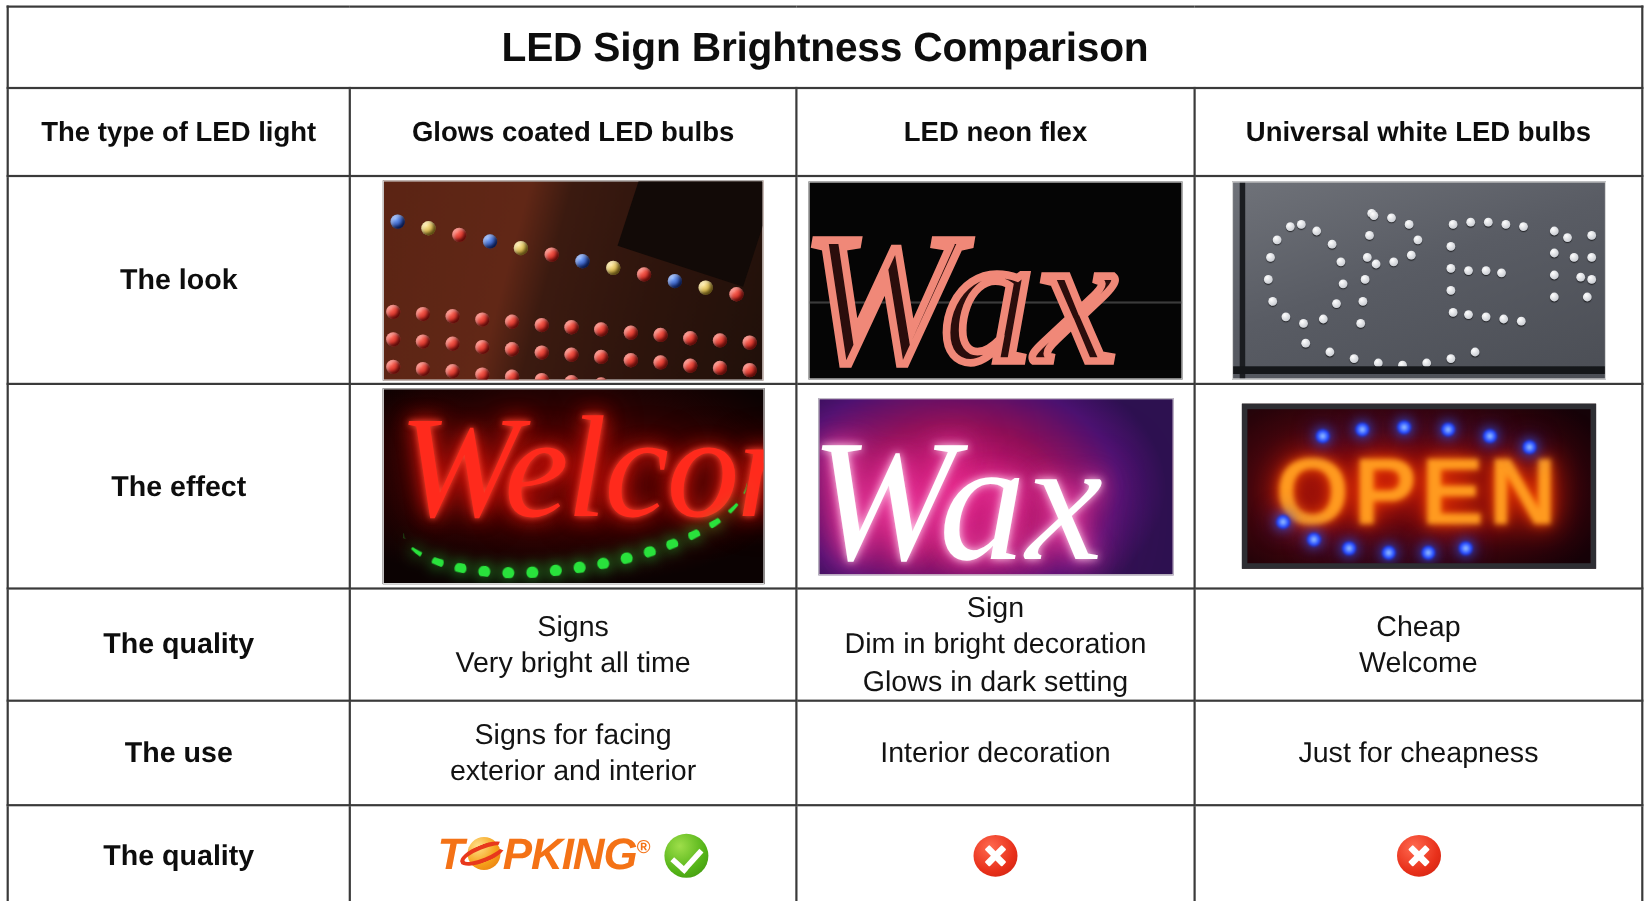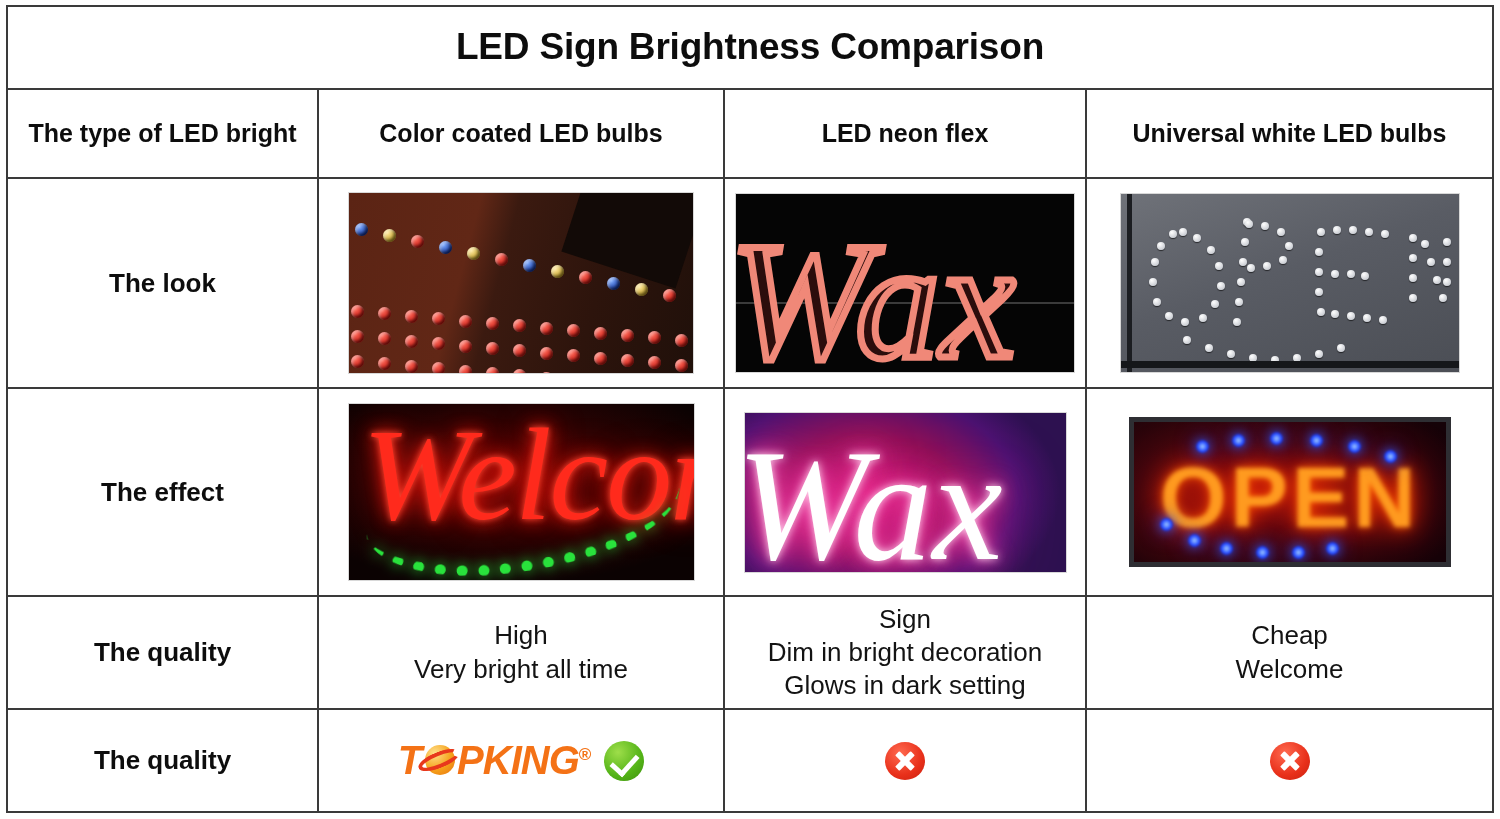--- a/index.html
+++ b/index.html
@@ -300,24 +300,24 @@
     <tbody>
 
       <tr>
         <td class="title-cell" colspan="4">
           <div class="title-text">LED Sign Brightness Comparison</div>
         </td>
       </tr>
 
       <tr>
         <td class="head-cell">
-          <div class="head-text">The type of LED bright</div>
+          <div class="head-text">The type of LED light</div>
         </td>
         <td class="head-cell">
-          <div class="head-text">Color coated LED bulbs</div>
+          <div class="head-text">Glows coated LED bulbs</div>
         </td>
         <td class="head-cell">
           <div class="head-text">LED neon flex</div>
         </td>
         <td class="head-cell">
           <div class="head-text">Universal white LED bulbs</div>
         </td>
       </tr>
 
       <tr class="r-look">
@@ -493,39 +493,60 @@
           </div>
         </td>
       </tr>
 
       <tr class="r-qual">
         <td>
           <div class="rowlabel">The quality</div>
         </td>
         <td>
           <div class="body-text">
-              <div>High</div>
+              <div>Signs</div>
               <div>Very bright all time</div>
             </div>
         </td>
         <td>
           <div class="body-text">
               <div>Sign</div>
               <div>Dim in bright decoration</div>
               <div>Glows in dark setting</div>
             </div>
         </td>
         <td>
           <div class="body-text">
               <div>Cheap</div>
               <div>Welcome</div>
             </div>
         </td>
       </tr>
 
+      <tr class="r-use">
+        <td>
+          <div class="rowlabel">The use</div>
+        </td>
+        <td>
+          <div class="body-text">
+              <div>Signs for facing</div>
+              <div>exterior and interior</div>
+            </div>
+        </td>
+        <td>
+          <div class="body-text">
+              <div>Interior decoration</div>
+            </div>
+        </td>
+        <td>
+          <div class="body-text">
+              <div>Just for cheapness</div>
+            </div>
+        </td>
+      </tr>
 
       <tr class="r-choice">
         <td>
           <div class="rowlabel">The quality</div>
         </td>
         <td>
           <div class="choice-wrap">
             <div class="topking"><span>T</span><span class="tk-o"><span class="ball"></span><span class="ring"></span></span><span>PKING</span><span class="tk-reg">®</span></div>
             <div class="check"></div>
           </div>

